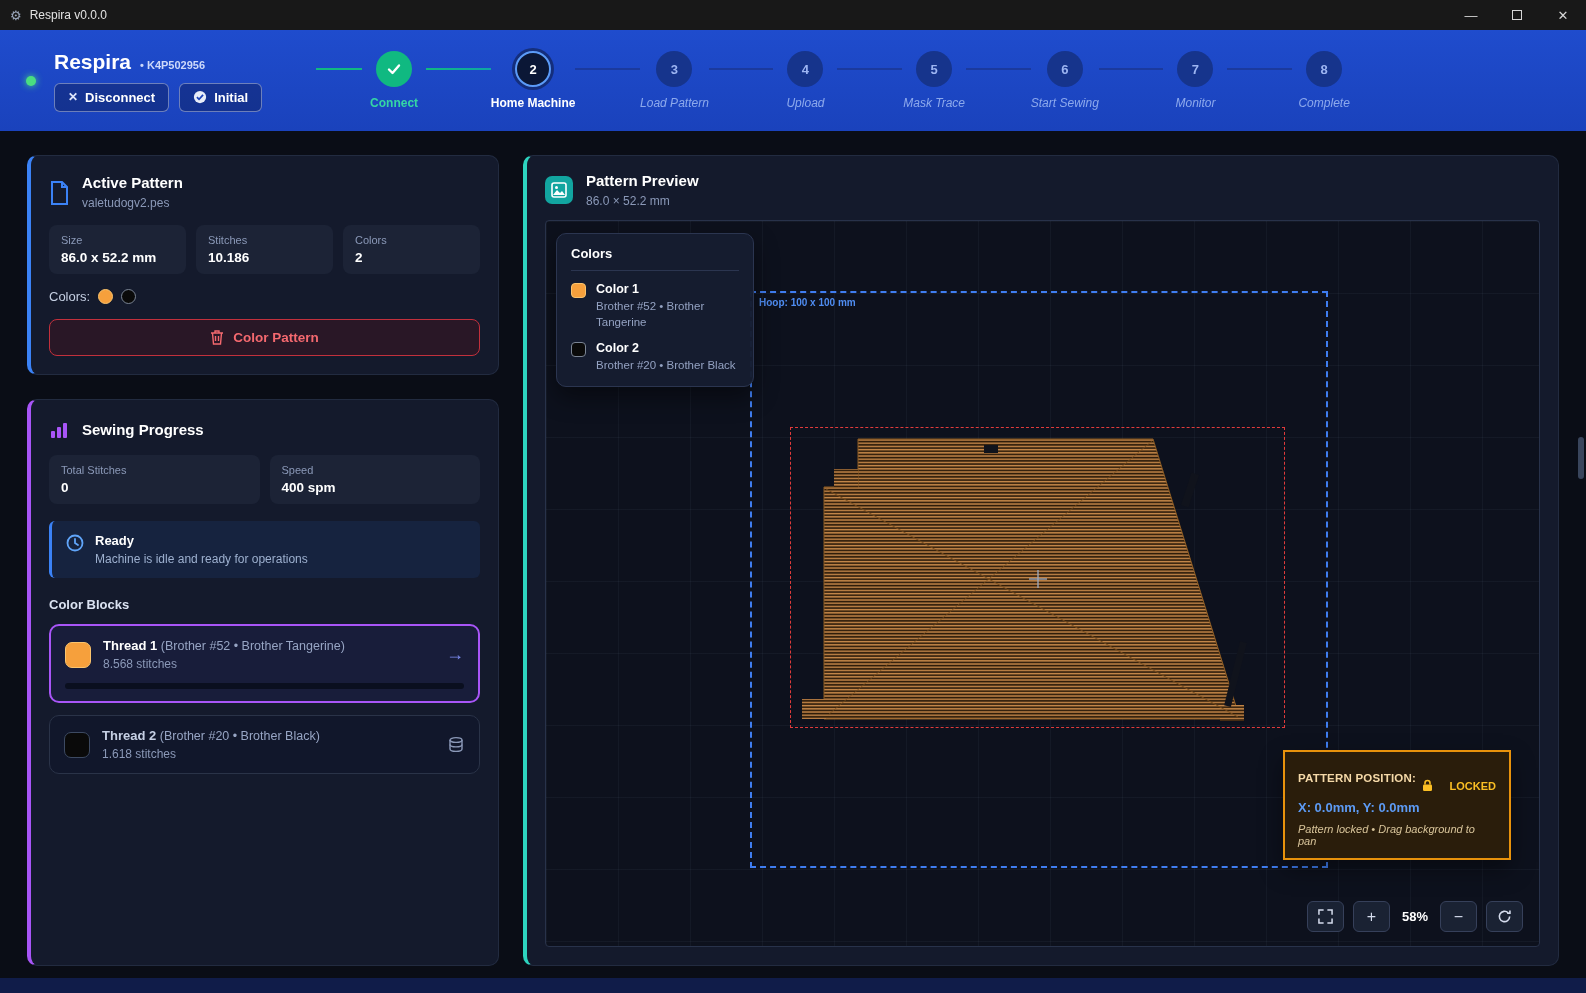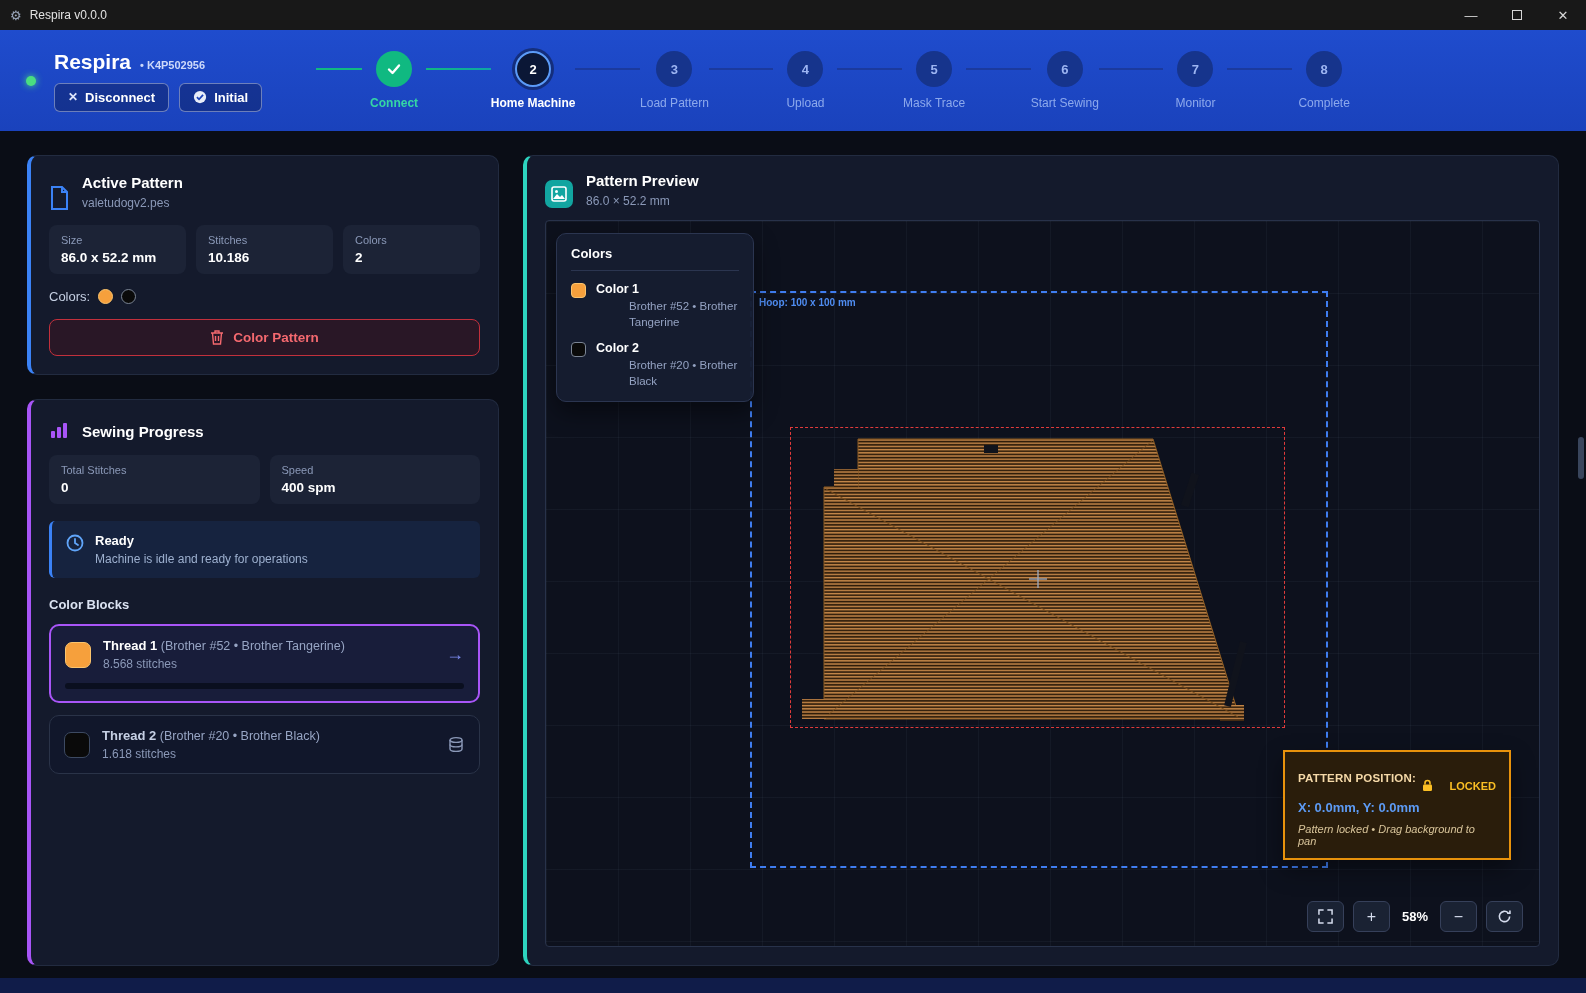--- a/index.html
+++ b/index.html
@@ -32,38 +32,38 @@
   .hbtn .x-glyph { font-size:12px; color:#dfe6fb; }
 
   
   .stepper { flex:1; display:flex; align-items:flex-start; margin-left:54px; max-width:1040px; }
   .step { display:flex; flex-direction:column; align-items:center; gap:9px; min-width:64px; cursor:pointer; }
   .step-circle { width:36px; height:36px; border-radius:50%; display:flex; align-items:center; justify-content:center; font-size:13px; font-weight:700; }
   .step.pending .step-circle { background:#16348c; color:#9db5f2; }
   .step.active .step-circle { background:#0b1736; border:2px solid #5b9bf8; box-shadow:0 0 0 3px rgba(20,45,120,0.95); color:#fff; }
   .step.complete .step-circle { background:#10b981; color:#fff; }
   .step-label { font-size:12px; white-space:nowrap; }
-  .step.pending .step-label { color:#a9c2f7; opacity:0.8; }
+  .step.pending .step-label { color:#a9c2f7; opacity:0.8;font-style:italic; }
   .step.active .step-label { color:#fff; font-weight:700; }
   .step.complete .step-label { color:#35d6a4; font-weight:600; }
   .step .check { display:none; line-height:0; }
   .step.complete .check { display:block; }
   .step-line { flex:1; height:2px; margin-top:17px; background:#1b3a9e; }
   .step-line.lead { flex:0 0 46px; background:#10b981; }
   .step-line.done { background:linear-gradient(90deg,#10b981,#0ea5a5); }
 
   
   .content { flex:1; display:flex; gap:24px; padding:24px 27px 12px; min-height:0; }
   .left-col { width:472px; flex:none; display:flex; flex-direction:column; gap:24px; min-height:0; }
 
   .card { background:#141a2c; border:1px solid #222b40; border-radius:10px; padding:18px; }
   .card.blue { border-left:4px solid #3b82f6; }
   .card.purple { border-left:4px solid #a855f7; flex:1; min-height:0; }
 
-  .card-head { display:flex; align-items:flex-end; gap:13px; }
+  .card-head { display:flex; align-items:center; gap:13px; }
   .card-head .hicon { margin-top:2px; line-height:0; }
   .card-title { font-size:15px; font-weight:700; color:#fff; }
   .card-sub { font-size:12px; color:#8b99b8; margin-top:5px; }
 
   .stats-row { display:flex; gap:10px; margin-top:15px; }
   .stat { flex:1; background:#1c2336; border-radius:8px; padding:9px 12px; }
   .stat-label { font-size:11px; color:#8b99b8; }
   .stat-value { font-size:13.5px; font-weight:700; color:#fff; margin-top:4px; }
 
   .colors-row { display:flex; align-items:center; gap:8px; margin-top:15px; font-size:13px; color:#c5cfe2; }
@@ -103,21 +103,21 @@
             background-image:linear-gradient(rgba(140,160,190,0.06) 1px, transparent 1px), linear-gradient(90deg, rgba(140,160,190,0.06) 1px, transparent 1px);
             background-size:72px 72px; cursor:grab; }
 
   .legend { position:absolute; left:10px; top:12px; width:198px; background:rgba(22,29,48,0.97); border:1px solid #2b3550; border-radius:10px; padding:12px 14px; box-shadow:0 10px 24px rgba(0,0,0,0.45); z-index:5; }
   .legend-title { font-size:13px; font-weight:700; color:#fff; padding-bottom:9px; border-bottom:1px solid #2b3550; }
   .legend-item { display:flex; gap:10px; margin-top:11px; }
   .legend-swatch { width:15px; height:15px; border-radius:4px; flex:none; margin-top:1px; }
   .legend-swatch.c1 { border:1px solid #fbc46d; }
   .legend-swatch.c2 { border:1px solid #7a8494; }
   .legend-name { font-size:12.5px; font-weight:700; color:#fff; }
-  .legend-detail { font-size:11.5px; color:#94a2c2; margin-top:3px; line-height:1.35; max-width:150px;margin-left:33px; }
+  .legend-detail { font-size:11.5px; color:#94a2c2; margin-top:3px; line-height:1.35; max-width:150px; }
 
   .hoop { position:absolute; left:204px; top:70px; width:578px; height:577px; border:2px dashed #3f7df0; }
   .hoop-label { position:absolute; top:4px; left:7px; font-size:10px; font-weight:700; color:#4f8df2; }
   .pattern-bounds { position:absolute; left:244px; top:206px; width:495px; height:301px; border:1px dashed #e03b3b; }
   svg.stitches { position:absolute; left:0; top:0; }
 
   .pos-overlay { position:absolute; right:28px; bottom:86px; width:228px; background:#2a1d0b; border:2px solid #e8920c; border-radius:0; padding:11px 13px; z-index:6; box-shadow:0 10px 22px rgba(0,0,0,0.4); }
   .pos-row1 { display:flex; justify-content:space-between; align-items:center; }
   .pos-title { font-size:11.5px; font-weight:700; color:#f5d9a8; letter-spacing:0.2px; }
   .pos-locked { display:flex; gap:17px; align-items:center; font-size:11px; font-weight:800; color:#fbbf24;margin-top:16px; }

